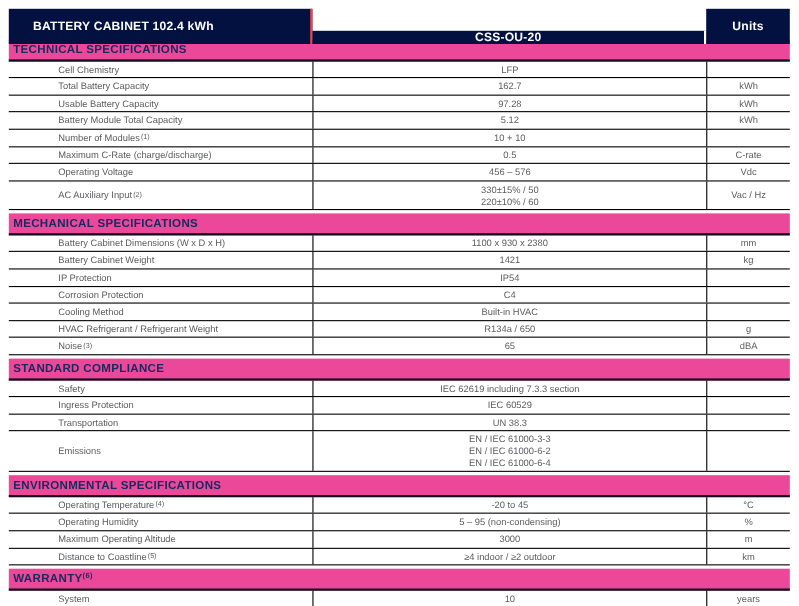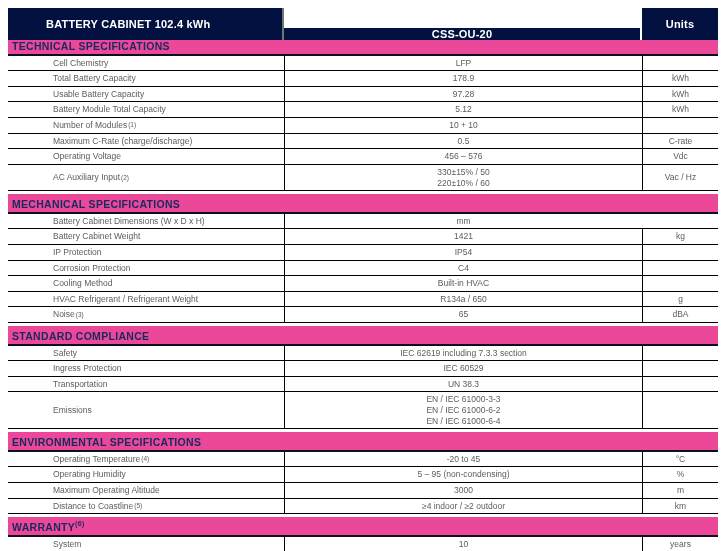--- a/index.html
+++ b/index.html
@@ -3,21 +3,21 @@
 <meta charset="utf-8">
 <style>
   * { box-sizing: border-box; margin: 0; padding: 0; }
   html, body { width: 726px; height: 551px; overflow: hidden; background: #ffffff; }
   body { font-family: "Liberation Sans", sans-serif; }
   .page { padding: 8px; width: 726px; }
 
   .hdr { display: grid; grid-template-columns: 276px 358px 76px; height: 25px; }
   .hc { background: var(--navy, #031140); color: #fff; font-weight: bold; font-size: 11px;
         display: flex; align-items: center; justify-content: center; letter-spacing: .2px; }
-  .h1 { justify-content: flex-start; padding-left: 38px; border-right: 2px solid #737373; }
+  .h1 { justify-content: flex-start; padding-left: 22px; border-right: 2px solid #ef4444; }
   .h2 { border-right: 2px solid #fff; margin-top: 20px; }
 
   .sec-title { margin-top: 3px; background: #ec4899; border-bottom: 2px solid #0b0f1e;
                color: var(--navyText, #152a5f); font-weight: bold; font-size: 10.5px;
                padding: 3px 0 2px 4px; letter-spacing: .3px; }
   .sec-title sup { font-size: 7px; font-weight: bold; }
 
   .row { display: grid; grid-template-columns: 276px 358px 76px; border-bottom: 1px solid #000;
          min-height: 15.5px; }
   .cell { font-size: 8.5px; color: #5b5c5e; display: flex; align-items: center;
@@ -46,21 +46,21 @@
             <sup></sup>
           </div>
           <div class="cell value">LFP</div>
           <div class="cell unit"></div>
         </div>
         <div class="row">
           <div class="cell label">
             <span>Total Battery Capacity</span>
             <sup></sup>
           </div>
-          <div class="cell value">178.9</div>
+          <div class="cell value">162.7</div>
           <div class="cell unit">kWh</div>
         </div>
         <div class="row">
           <div class="cell label">
             <span>Usable Battery Capacity</span>
             <sup></sup>
           </div>
           <div class="cell value">97.28</div>
           <div class="cell unit">kWh</div>
         </div>
@@ -106,20 +106,21 @@
           <div class="cell unit">Vac / Hz</div>
         </div>
       </div>
       <div class="section">
         <div class="sec-title"><span>MECHANICAL SPECIFICATIONS</span><sup></sup></div>
         <div class="row">
           <div class="cell label">
             <span>Battery Cabinet Dimensions (W x D x H)</span>
             <sup></sup>
           </div>
+          <div class="cell value">1100 x 930 x 2380</div>
           <div class="cell unit">mm</div>
         </div>
         <div class="row">
           <div class="cell label">
             <span>Battery Cabinet Weight</span>
             <sup></sup>
           </div>
           <div class="cell value">1421</div>
           <div class="cell unit">kg</div>
         </div>

